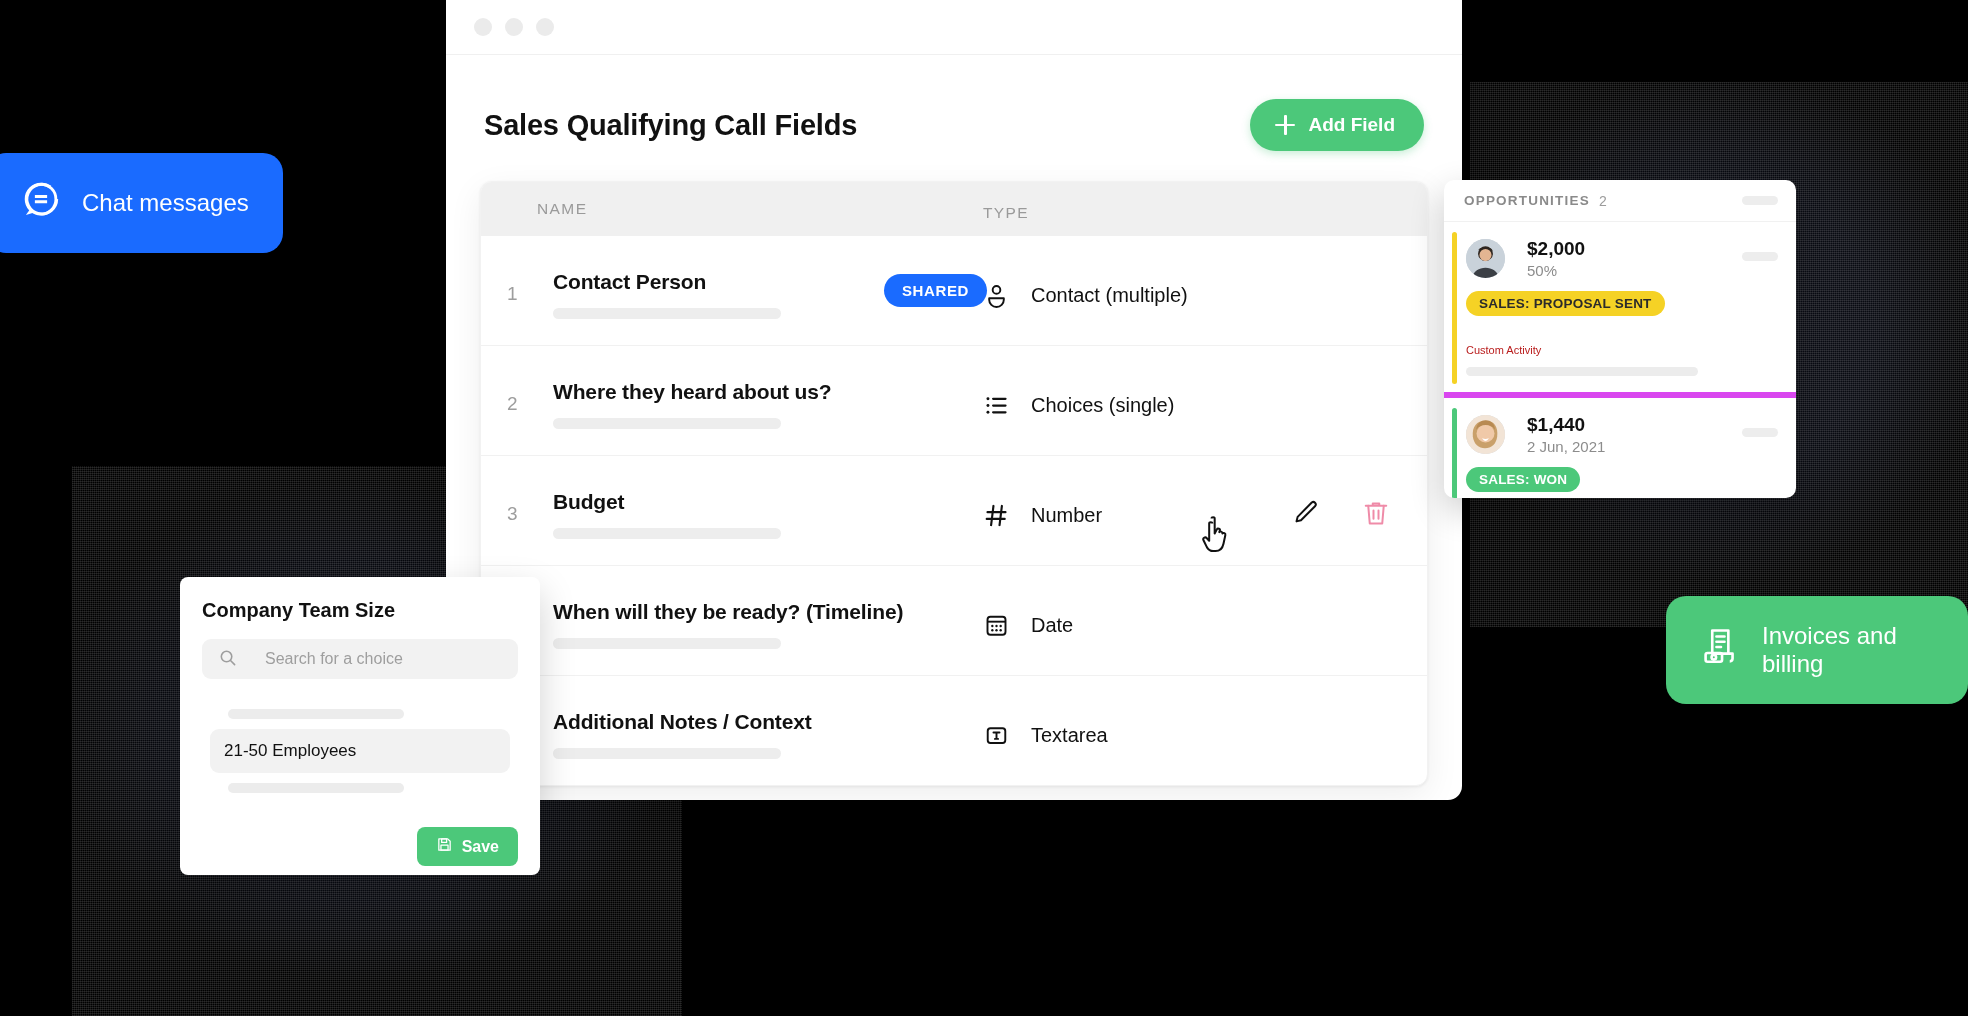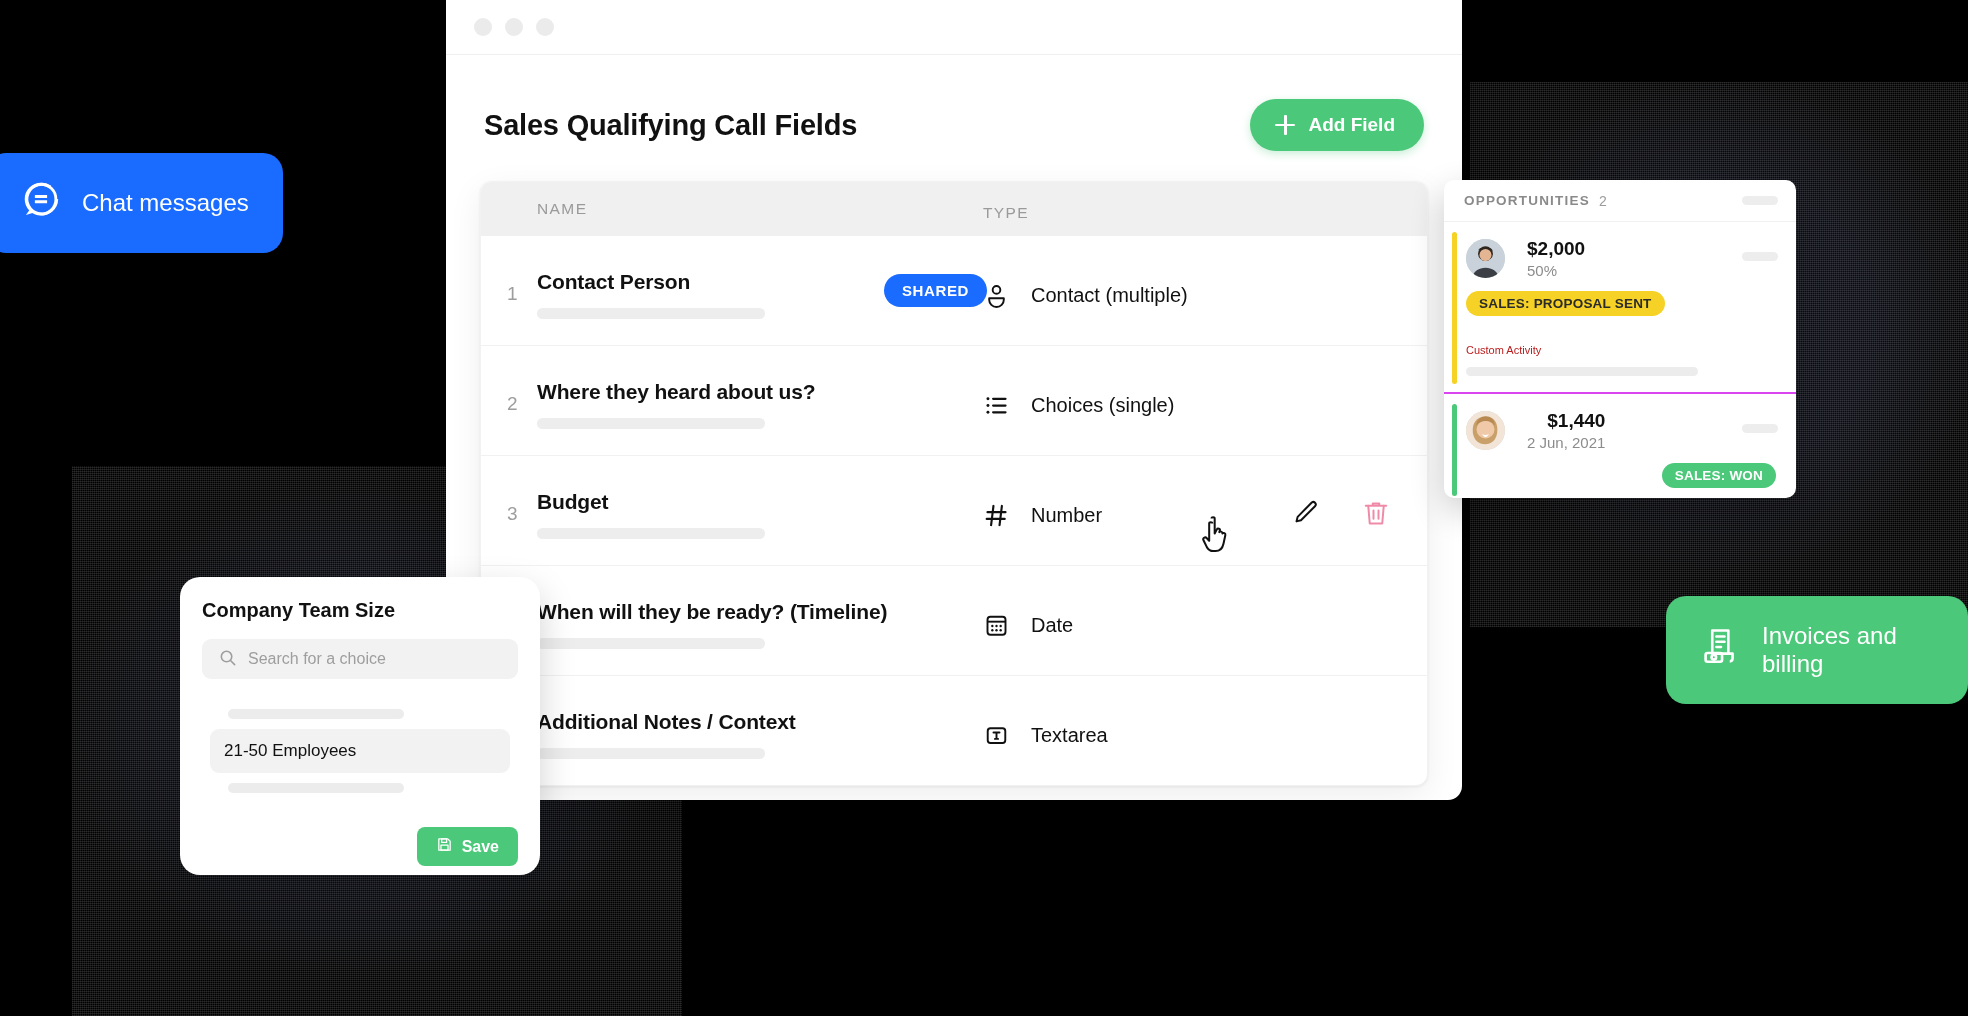--- a/index.html
+++ b/index.html
@@ -65,21 +65,21 @@
 
   .row {
     display: flex; align-items: flex-start; position: relative;
     padding: 26px 0 26px 0; min-height: 98px;
   }
   .row + .row { border-top: 1px solid #f1f1f1; }
   .row-idx {
     position: absolute; left: 26px; top: 47px;
     font-size: 19px; color: #9d9d9d;
   }
-  .cell-name { width: 500px; padding-left: 56px; padding-top: 8px; }
+  .cell-name { width: 500px; padding-left: 72px; padding-top: 8px; }
   .field-name { font-size: 21px; font-weight: 700; color: #111; letter-spacing: -.15px; }
   .skel { margin-top: 14px; height: 11px; width: 228px; border-radius: 6px; background: #ededed; }
   .cell-type {
     flex: 1; display: flex; align-items: center; gap: 20px; padding-top: 18px;
     position: relative;
   }
   .badge-shared {
     background: #1a6bff; color: #fff; font-size: 15px; font-weight: 700;
     letter-spacing: .6px; border-radius: 20px; padding: 8px 18px;
     position: absolute; left: -97px; top: 12px;
@@ -125,21 +125,21 @@
     box-shadow: 0 12px 34px rgba(0,0,0,.2);
   }
   .opp-head {
     height: 42px; display: flex; align-items: center; padding: 0 20px;
     border-bottom: 1px solid #f1f1f1; position: relative;
   }
   .opp-head-label { font-size: 13.5px; letter-spacing: 1.2px; color: #8a8a8a; font-weight: 600; }
   .opp-head-count { font-size: 14px; color: #9c9c9c; margin-left: 9px; }
   .stub { position: absolute; right: 18px; height: 9px; width: 36px; border-radius: 5px; background: #ededed; }
   .opp-row { position: relative; padding: 16px 20px 16px 22px; }
-  .opp-row + .opp-row { border-top: 2px solid #d946ef; text-align: right; }
+  .opp-row + .opp-row { border-top: 6px solid #d946ef; }
   .opp-bar { position: absolute; left: 8px; top: 10px; bottom: 8px; width: 5px; border-radius: 3px; }
   .opp-top { display: flex; align-items: center; gap: 22px; }
   .avatar {
     width: 39px; height: 39px; border-radius: 50%; flex: none; overflow: hidden;
     background: #cfd6dd; position: relative;
   }
   .av-face { position: absolute; inset: 0; }
   .opp-amt { font-size: 19px; font-weight: 700; color: #111; line-height: 1.15; }
   .opp-sub { font-size: 15px; color: #8c8c8c; margin-top: 2px; }
   .opp-status {
@@ -157,27 +157,27 @@
   }
   .noise-left::after {
     content: ""; position: absolute; inset: 0;
     background-image:
       repeating-linear-gradient(0deg, rgba(255,255,255,.18) 0 1px, rgba(0,0,0,0) 1px 2px),
       repeating-linear-gradient(90deg, rgba(255,255,255,.14) 0 1px, rgba(0,0,0,0) 1px 2px);
     mix-blend-mode: screen; opacity: .55;
   }
   .ts-card {
     position: absolute; left: 180px; top: 577px; width: 360px; height: 298px;
-    background: #fff; border-radius: 20px; padding: 22px 22px 18px 22px;
+    background: #fff; border-radius: 8px; padding: 22px 22px 18px 22px;
     box-shadow: 0 14px 36px rgba(0,0,0,.18);
   }
   .ts-title { font-size: 20px; font-weight: 700; color: #111; }
   .ts-search {
     margin-top: 17px; height: 40px; background: #f2f2f2; border-radius: 9px;
-    display: flex; align-items: center; gap: 11px; padding: 0 16px;
+    display: flex; align-items: center; gap: 28px; padding: 0 16px;
   }
   .ts-search input {
     border: none; background: transparent; outline: none; width: 100%;
     font-size: 16px; color: #555; font-family: inherit;
   }
   .ts-search input::placeholder { color: #9e9e9e; }
   .ts-list { margin-top: 8px; background: #fff; border-radius: 9px; padding: 12px 8px; }
   .ts-skel { height: 10px; border-radius: 6px; background: #ececec; margin: 10px 18px; width: 176px; }
   .ts-option {
     background: #f2f2f2; border-radius: 9px; padding: 12px 14px;

